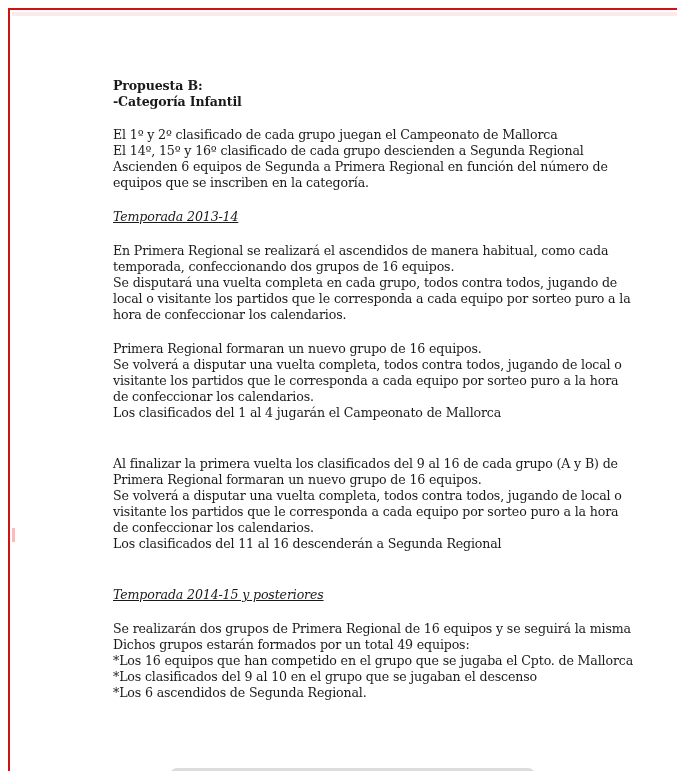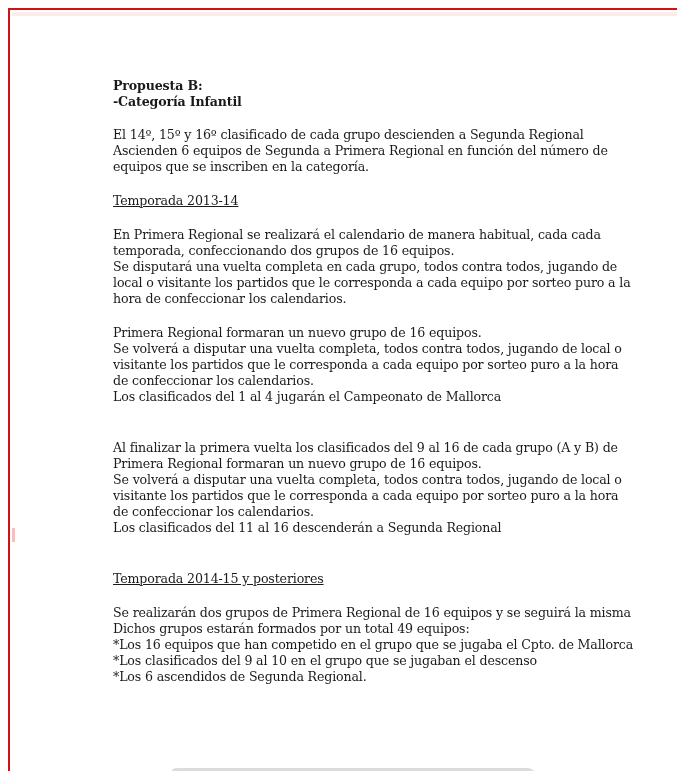--- a/index.html
+++ b/index.html
@@ -46,20 +46,21 @@
       font-size: 12.6px;
       line-height: 16px;
       color: #1a1a1a;
       letter-spacing: -0.15px;
     }
     .heading {
       font-weight: bold;
       margin: 0;
     }
     .section-title {
+      font-style: italic;
       text-decoration: underline;
       margin: 0;
     }
     p {
       margin: 0;
     }
     .line { display: block; white-space: nowrap; }
     .gap-sm { height: 17px; }
     .gap-md { height: 18px; }
     .gap-lg { height: 35px; }
@@ -80,33 +81,34 @@
   <div class="inner-border"></div>
   <div class="left-mark"></div>
 
   <div class="page">
     <p class="heading line">Propuesta B:</p>
     <p class="heading line">-Categoría Infantil</p>
 
     <div class="gap-sm"></div>
 
     <p>
+      <span class="line">El 1º y 2º clasificado de cada grupo juegan el Campeonato de Mallorca</span>
       <span class="line">El 14º, 15º y 16º clasificado de cada grupo descienden a Segunda Regional</span>
       <span class="line">Ascienden 6 equipos de Segunda a Primera Regional en función del número de</span>
       <span class="line">equipos que se inscriben en la categoría.</span>
     </p>
 
     <div class="gap-md"></div>
 
     <p class="section-title line">Temporada 2013-14</p>
 
     <div class="gap-md"></div>
 
     <p>
-      <span class="line">En Primera Regional se realizará el calendario de manera habitual, cada cada</span>
+      <span class="line">En Primera Regional se realizará el ascendidos de manera habitual, como cada</span>
       <span class="line">temporada, confeccionando dos grupos de 16 equipos.</span>
       <span class="line">Se disputará una vuelta completa en cada grupo, todos contra todos, jugando de</span>
       <span class="line">local o visitante los partidos que le corresponda a cada equipo por sorteo puro a la</span>
       <span class="line">hora de confeccionar los calendarios.</span>
     </p>
 
     <div class="gap-md"></div>
 
     <p>
       <span class="line">Primera Regional formaran un nuevo grupo de 16 equipos.</span>

